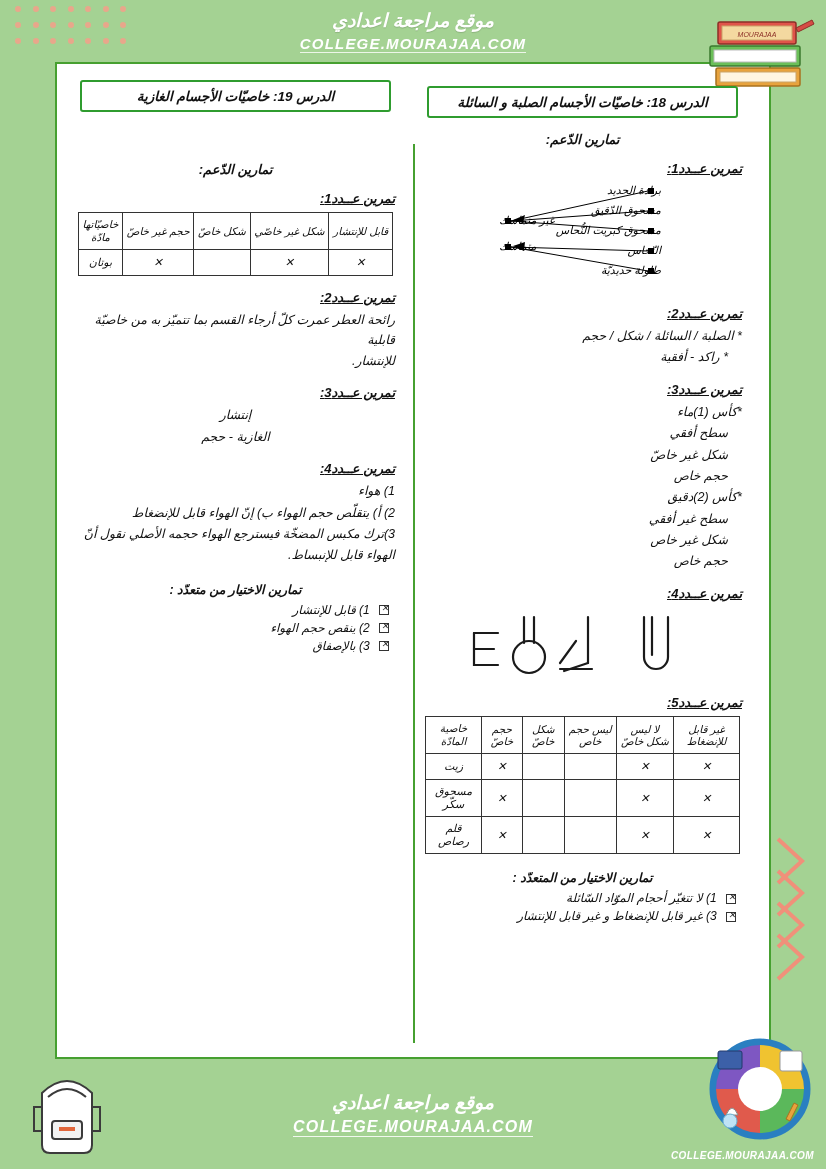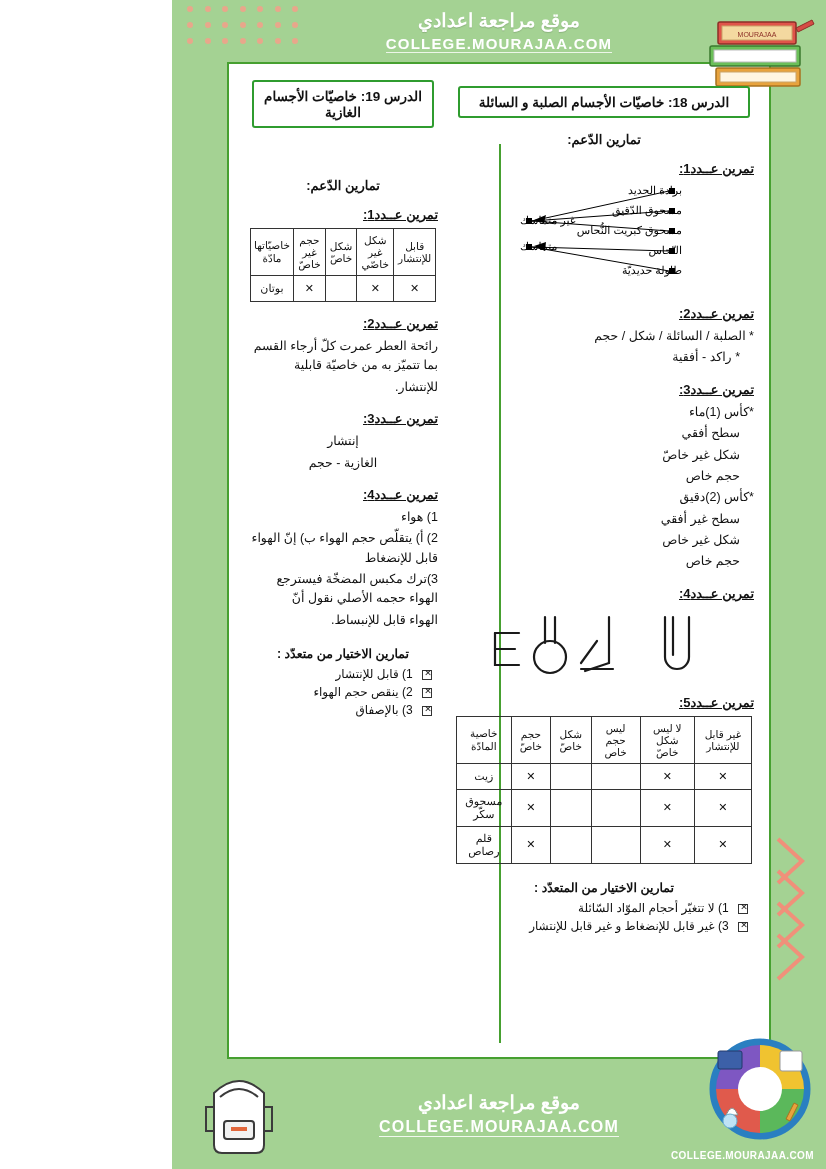--- a/index.html
+++ b/index.html
@@ -4,23 +4,24 @@
 <style>
   * { box-sizing: border-box; }
   html, body {
     margin: 0; padding: 0;
     width: 826px; height: 1169px;
     background: #ffffff;
     font-family: "Liberation Sans", sans-serif;
   }
   #page {
     position: relative;
-    width: 654px; height: 1169px;
+    width: 826px; height: 1169px;
     background: #c2410c;
     overflow: hidden;
+    font-style: italic;
   }
   
   .frame-left, .frame-right {
     position: absolute;
     top: 0; bottom: 0; width: 55px;
     background: #a4d293;
   }
   .frame-left { left: 0; }
   .frame-right { right: 0; }
   .frame-top {
@@ -91,21 +92,21 @@
   .circle-art { position: absolute; right: 6px; bottom: 20px; width: 120px; height: 120px; }
   
   .columns {
     position: absolute;
     left: 66px; right: 66px; top: 70px; bottom: 120px;
     display: flex; flex-direction: row;
   }
   .col {
     position: relative;
     flex: 1 1 50%;
-    padding: 4px 6px 4px 10px;
+    padding: 4px 18px 4px 10px;
     color: #111;
   }
   .col-sep {
     position: absolute;
     left: 50%; top: 74px; bottom: 6px;
     width: 0; border-right: 2px solid #46a030;
   }
   .lesson-box {
     border: 2px solid #2f9c2f;
     border-radius: 3px;
@@ -313,21 +314,21 @@
           <path d="M36 38 h20"></path>
         </g>
       </svg>
 
       <div class="ex-title">تمرين عــدد5:</div>
 
       <div class="tbl-wrap">
         <table class="sketch big-tbl">
           <tbody>
               <tr>
-            <th>غير قابل للإنتشار</th>
+            <th>غير قابل للإنضغاط</th>
             <th>لا ليس شكل خاصّ</th>
             <th>ليس حجم خاص</th>
             <th>شكل خاصّ</th>
             <th>حجم خاصّ</th>
             <th class="diag-cell">
               <span>خاصية</span><br>
               <span>المادّة</span>
             </th>
           </tr>
           <tr>

